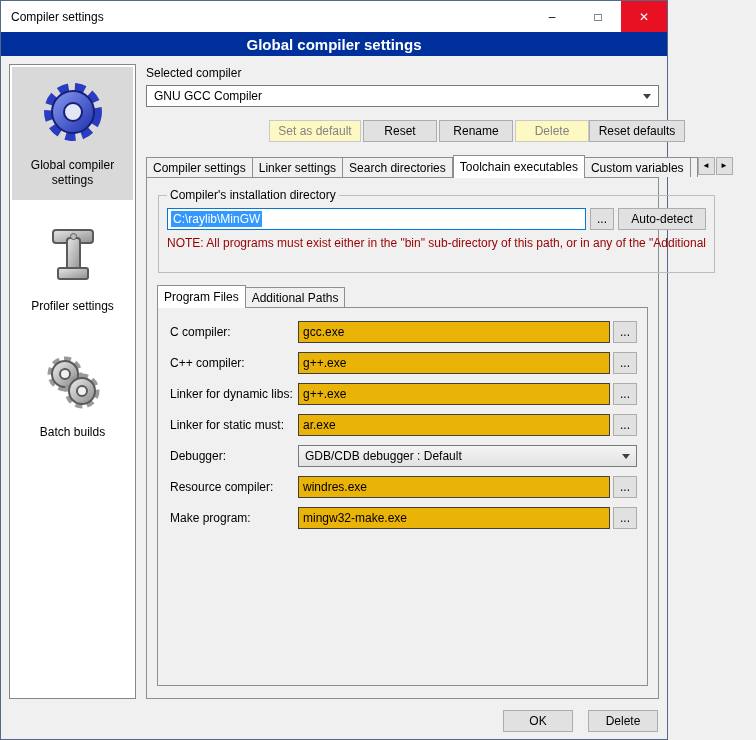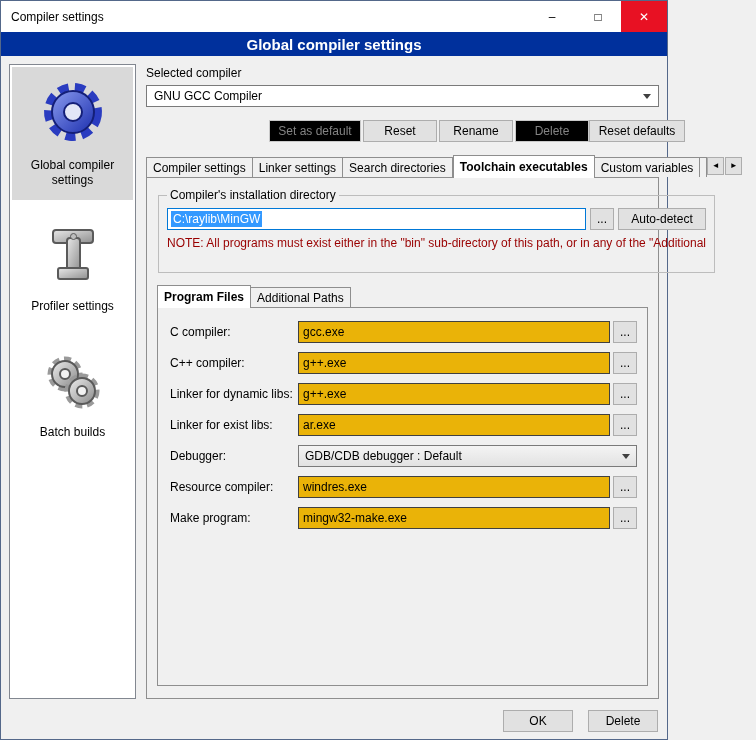--- a/index.html
+++ b/index.html
@@ -29,32 +29,32 @@
 
   
   .main { flex:1; display:flex; flex-direction:column; min-width:0; }
   .section-label { margin:2px 0 5px 0; }
 
   .combo { height:22px; border:1px solid #7a7a7a; background:#fff; display:flex; align-items:center; padding:0 7px; }
   .combo .combo-text { flex:1; white-space:nowrap; overflow:hidden; }
   .chev { width:0; height:0; border-left:4px solid transparent; border-right:4px solid transparent; border-top:5px solid #404040; margin-left:6px; flex-shrink:0; }
 
   .btn { height:22px; background:#e1e1e1; border:1px solid #adadad; display:flex; align-items:center; justify-content:center; padding:0 10px; font-size:12px; cursor:default; white-space:nowrap; }
-  .btn.disabled { color:#838383; background:#000000; border-color:#c9c9c9; }
+  .btn.disabled { color:#838383; background:#fef9c3; border-color:#c9c9c9; }
 
   .btn-row { display:flex; margin-top:13px; align-items:center; }
   .btn-row .grp { display:flex; gap:2px; margin-left:123px; }
   .btn-row .w92 { width:92px; } .btn-row .w74 { width:74px; }
   .btn-row .reset { margin-left:auto; width:96px; }
 
   
   .tabstrip { display:flex; align-items:flex-end; margin-top:13px; }
   .tab { height:20px; background:#f0f0f0; border:1px solid #8e8e8e; border-bottom:none; display:flex; align-items:center; padding:0 6px; white-space:nowrap; cursor:default; }
   .tab + .tab { border-left:none; }
-  .tab.active { height:23px; background:#fff; margin-bottom:-1px; border-left:1px solid #8e8e8e; font-weight:bold; z-index:3; position:relative; }
+  .tab.active { height:23px; background:#fff; margin-bottom:-1px; border-left:1px solid #8e8e8e; font-weight:normal; z-index:3; position:relative; }
   .tab.truncated { width:30px; overflow:hidden; padding-right:0; }
   .tab-scroll { margin-left:auto; display:flex; gap:1px; align-self:center; margin-bottom:1px; }
   .tab-scroll .btn { width:17px; height:18px; padding:0; font-size:8px; }
 
   .tabpanel { flex:1; border:1px solid #8e8e8e; background:#f0f0f0; padding:10px 10px 12px 10px; display:flex; flex-direction:column; min-height:0; }
 
   
   fieldset.group { border:1px solid #bdbdbd; padding:6px 8px 22px 8px; margin:0 1px 12px 1px; }
   fieldset.group legend { padding:0 3px; }
   .dir-row { display:flex; gap:4px; align-items:center; }
@@ -217,21 +217,21 @@
             <div class="btn field-browse">...</div>
           </div>
 
           <div class="field-row">
             <span class="field-label">Linker for dynamic libs:</span>
             <input class="field-input" value="g++.exe" style="">
             <div class="btn field-browse">...</div>
           </div>
 
           <div class="field-row">
-            <span class="field-label">Linker for exist libs:</span>
+            <span class="field-label">Linker for static must:</span>
             <input class="field-input" value="ar.exe" style="">
             <div class="btn field-browse">...</div>
           </div>
 
           <div class="field-row">
             <span class="field-label">Debugger:</span>
             <div class="field-select">
               <span class="sel-text">GDB/CDB debugger : Default</span>
               <span class="chev"></span>
             </div>

